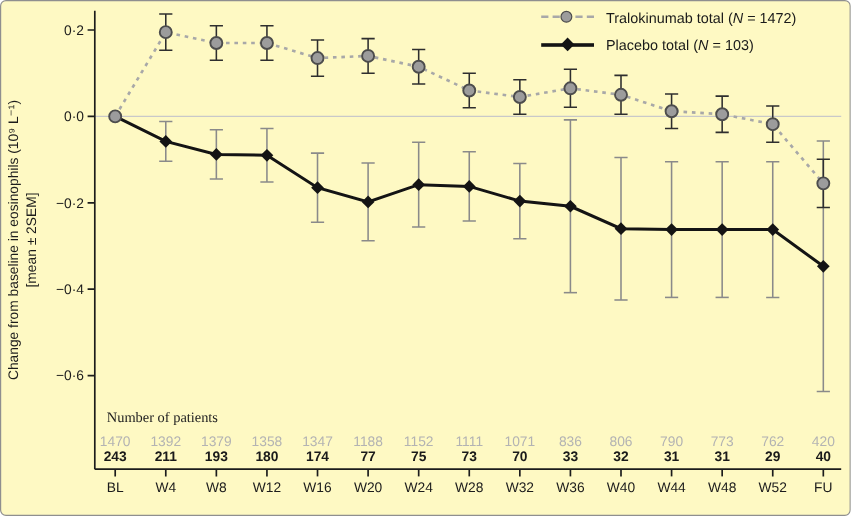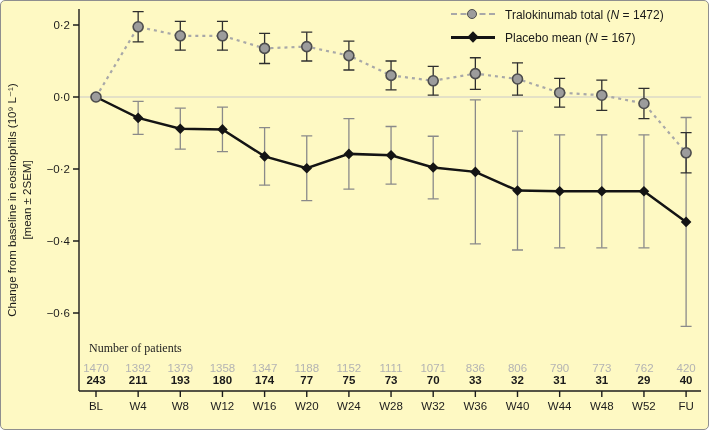--- a/index.html
+++ b/index.html
@@ -249,17 +249,17 @@
         <span class="ldash"></span>
         <span class="lcircle"></span>
       </span>
       <span class="ltext"><span>Tralokinumab total (</span><i>N</i><span> = 1472)</span></span>
     </div>
     <div class="lrow">
       <span class="lsample">
         <span class="lsolid"></span>
         <span class="ldiamond"></span>
       </span>
-      <span class="ltext"><span>Placebo mean (</span><i>N</i><span> = 167)</span></span>
+      <span class="ltext"><span>Placebo total (</span><i>N</i><span> = 103)</span></span>
     </div>
   </div>
 
 </div>
 
 </body></html>

